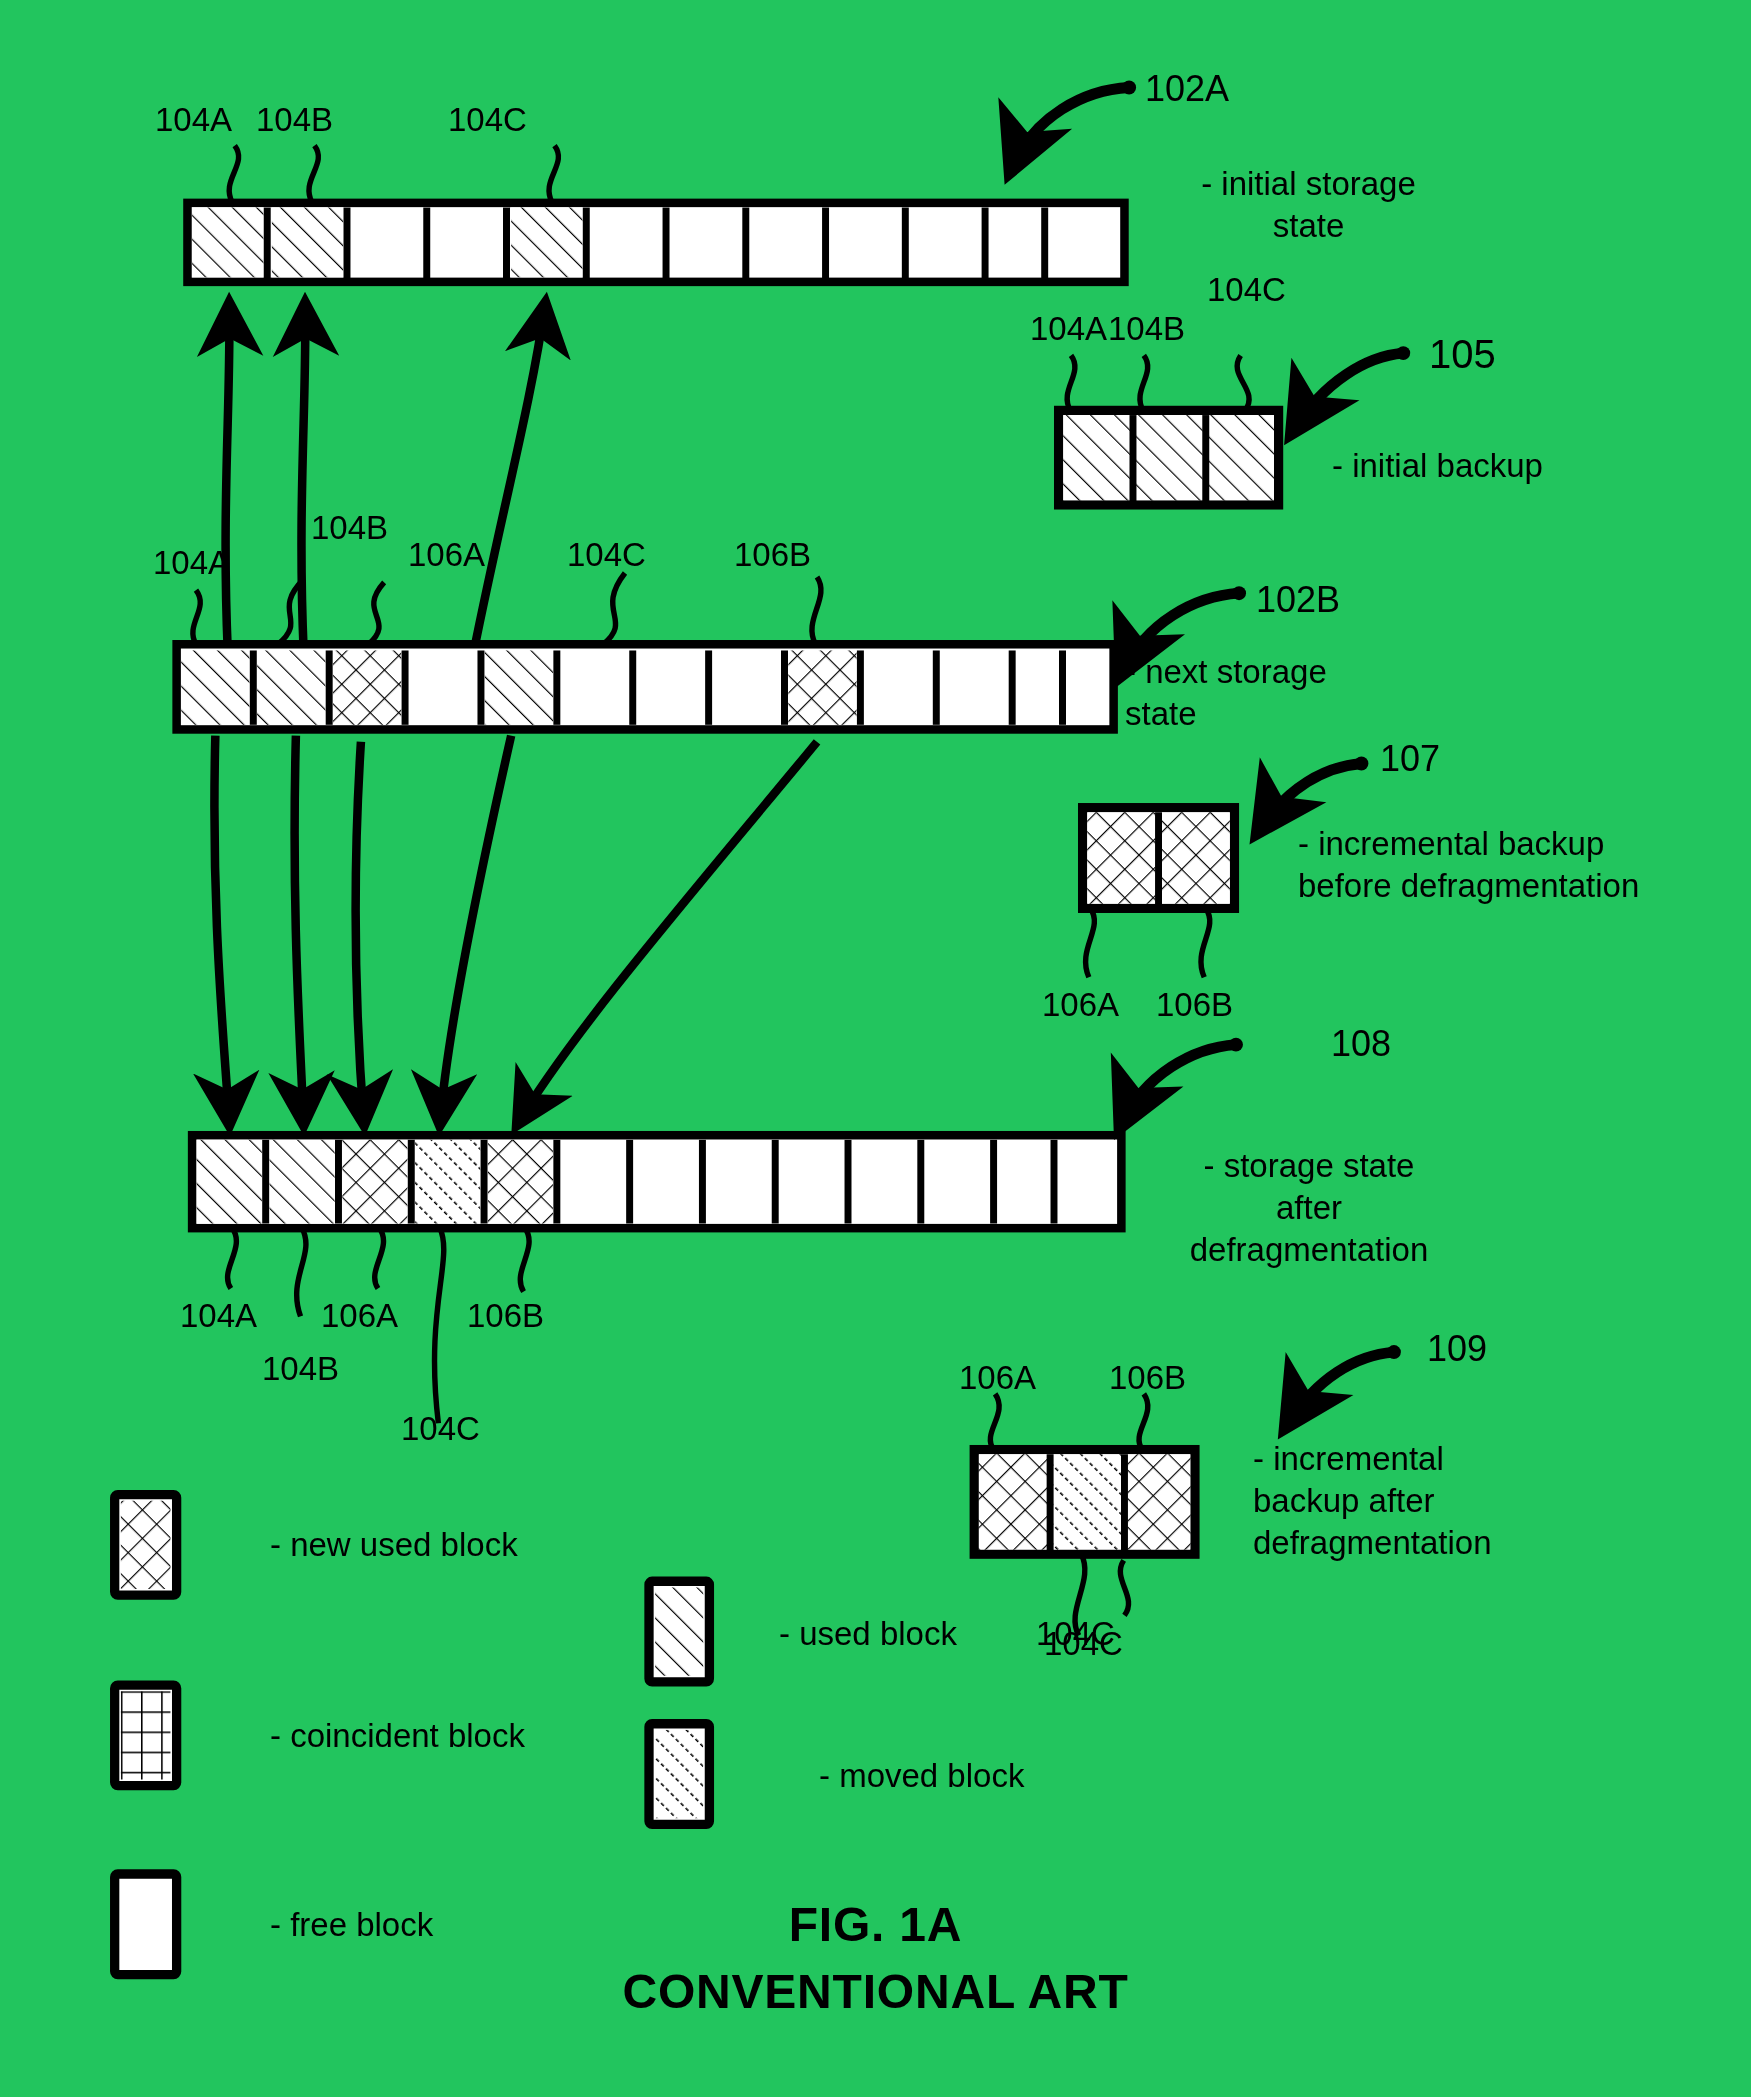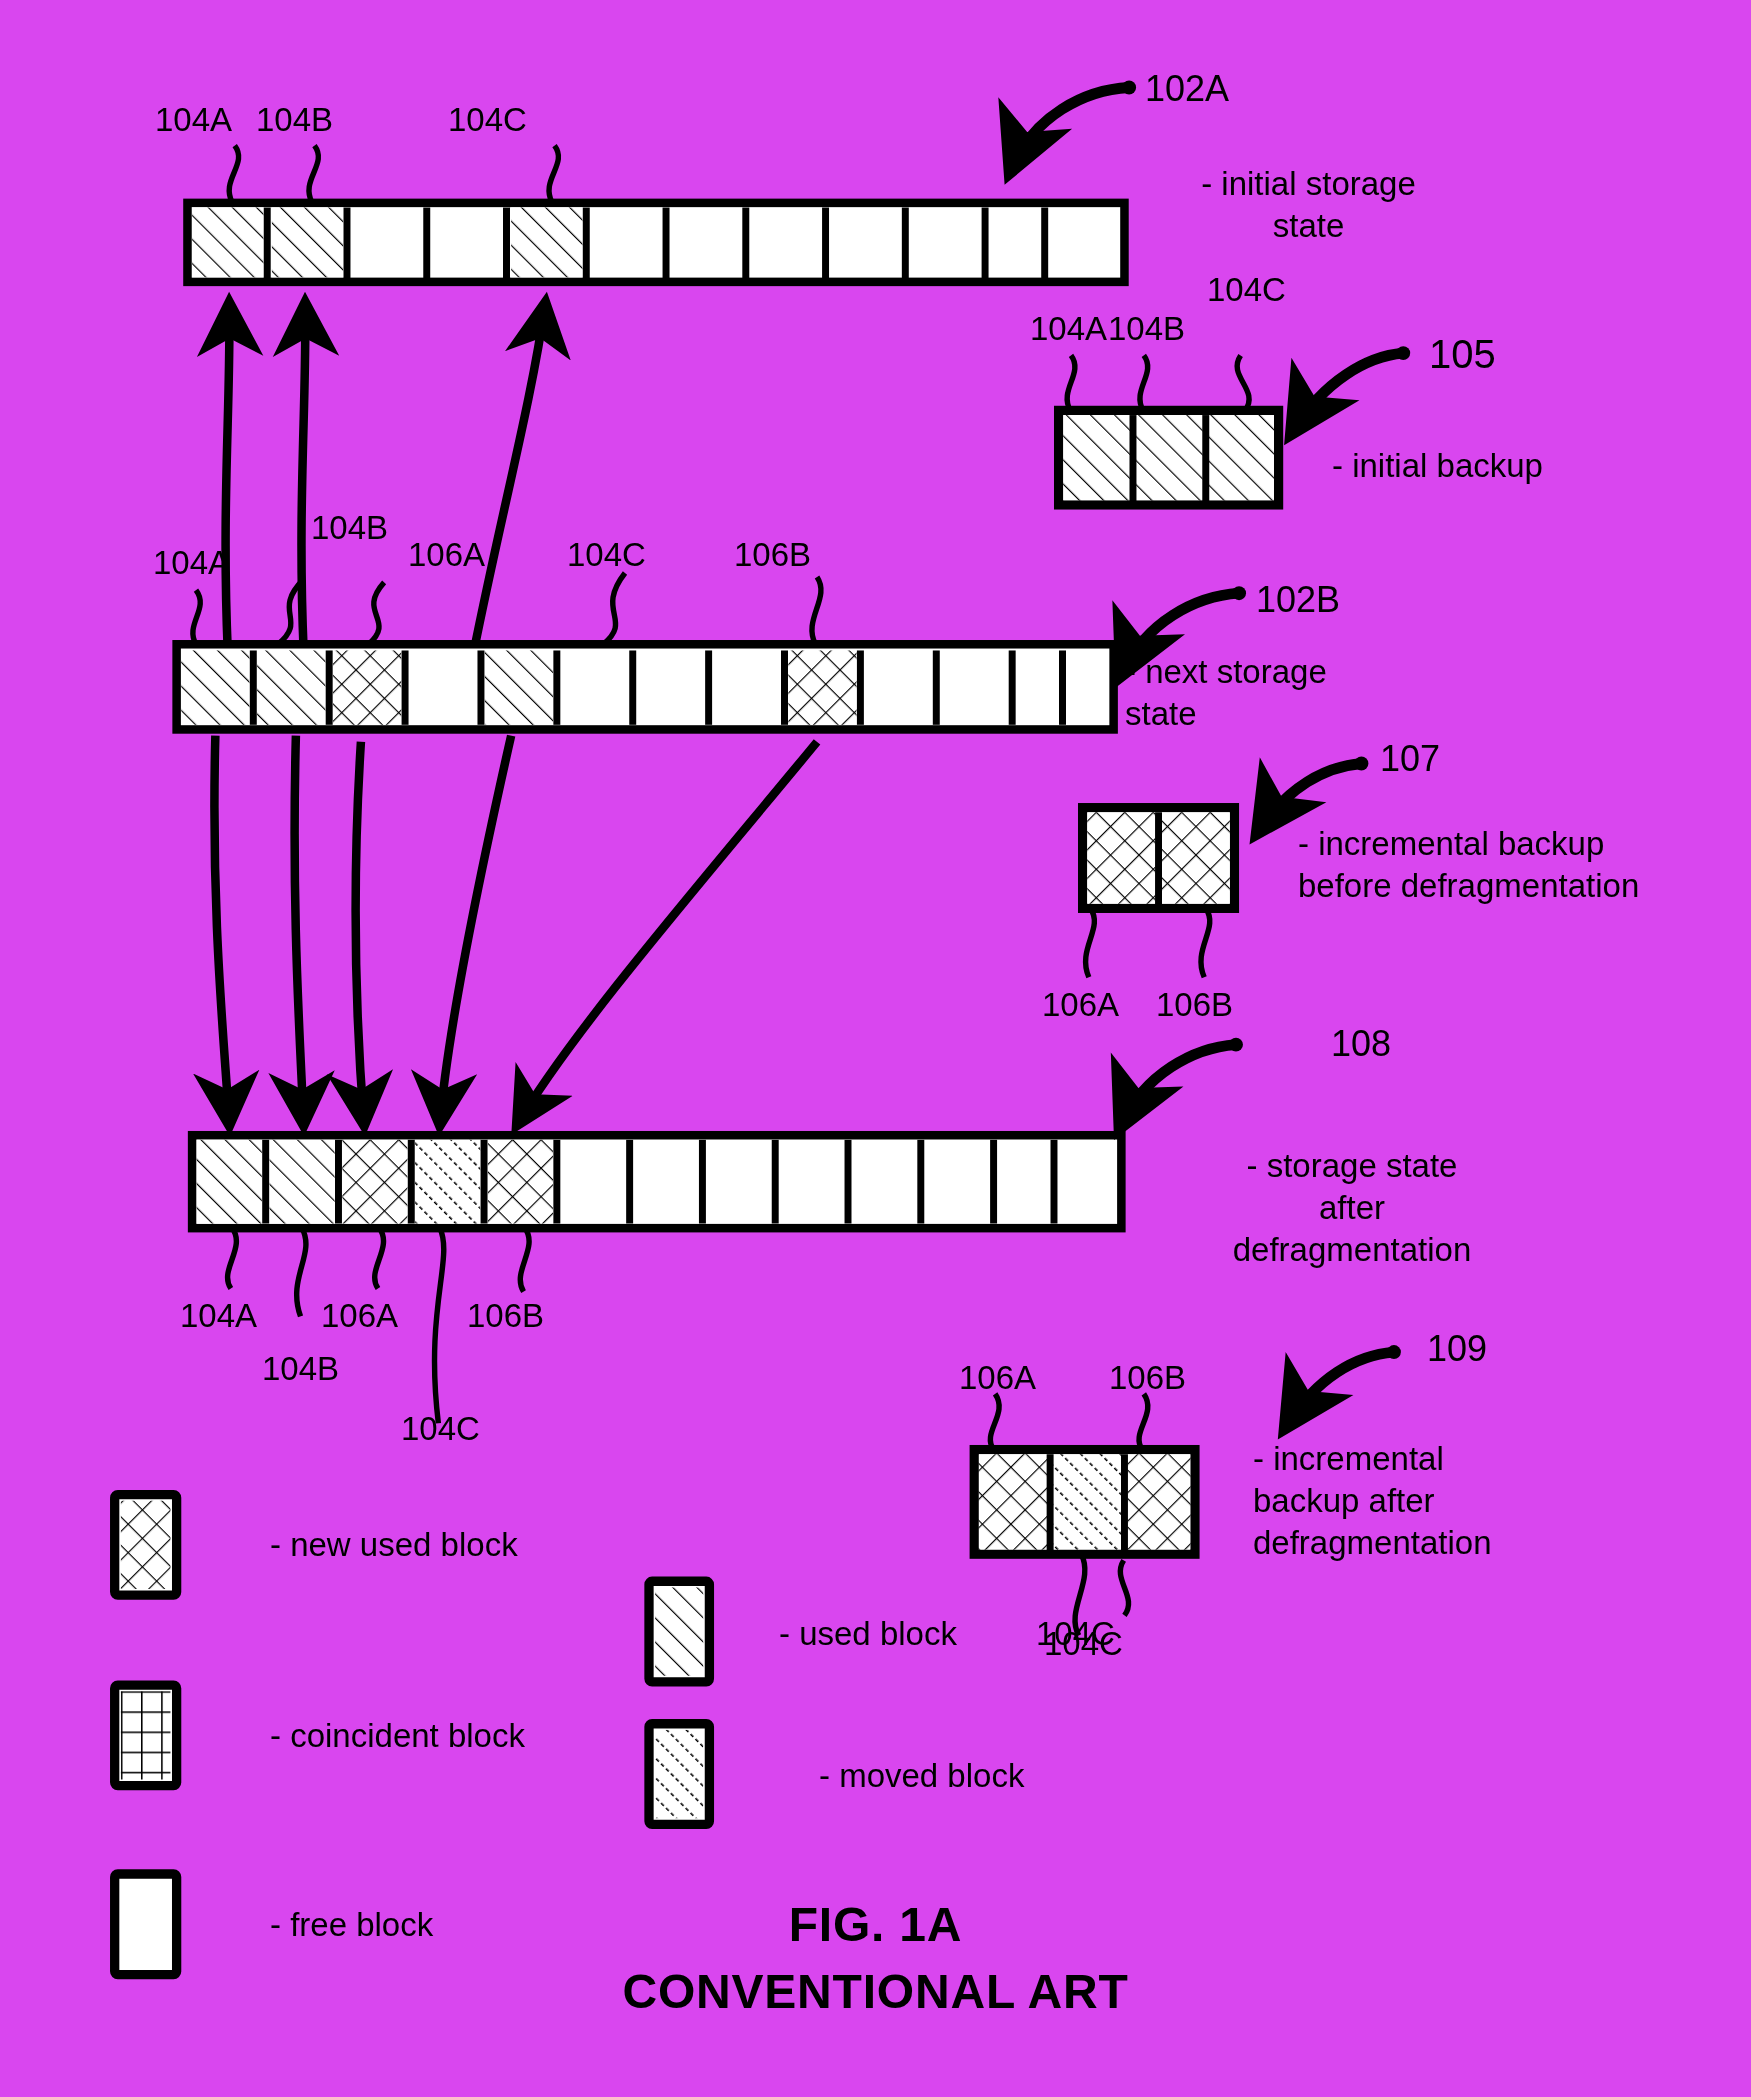--- a/index.html
+++ b/index.html
@@ -9,21 +9,21 @@
   }
   body {
     font-family: "Liberation Sans", sans-serif;
     color: #000000;
   }
   #page {
     position: relative;
     width: 1751px;
     height: 2097px;
     overflow: hidden;
-    background: #d946ef;
+    background: #22c55e;
   }
   #figsvg {
     position: absolute;
     left: 0; top: 0;
     width: 1751px;
     height: 2097px;
   }
   .lbl {
     position: absolute;
     font-family: "Liberation Sans", sans-serif;
@@ -299,21 +299,21 @@
   <div class="lbl multi" style="left:1125px; top:651px; width:325px;">- next storage
 state</div>
 
   <div class="lbl" style="left:1380px; top:736px; font-size:36px;">107</div>
   <div class="lbl multi" style="left:1298px; top:823px; width:465px;">- incremental backup
 before defragmentation</div>
   <div class="lbl" style="left:1042px; top:984px;">106A</div>
   <div class="lbl" style="left:1156px; top:984px;">106B</div>
 
   <div class="lbl" style="left:1331px; top:1021px; font-size:36px;">108</div>
-  <div class="lbl multi ctr" style="left:1170px; top:1145px; width:364px;">- storage state
+  <div class="lbl multi ctr" style="left:1127px; top:1145px; width:364px;">- storage state
 after
 defragmentation</div>
 
   <div class="lbl" style="left:180px; top:1295px;">104A</div>
   <div class="lbl" style="left:262px; top:1348px;">104B</div>
   <div class="lbl" style="left:321px; top:1295px;">106A</div>
   <div class="lbl" style="left:401px; top:1408px;">104C</div>
   <div class="lbl" style="left:467px; top:1295px;">106B</div>
 
   <div class="lbl" style="left:959px; top:1357px;">106A</div>

